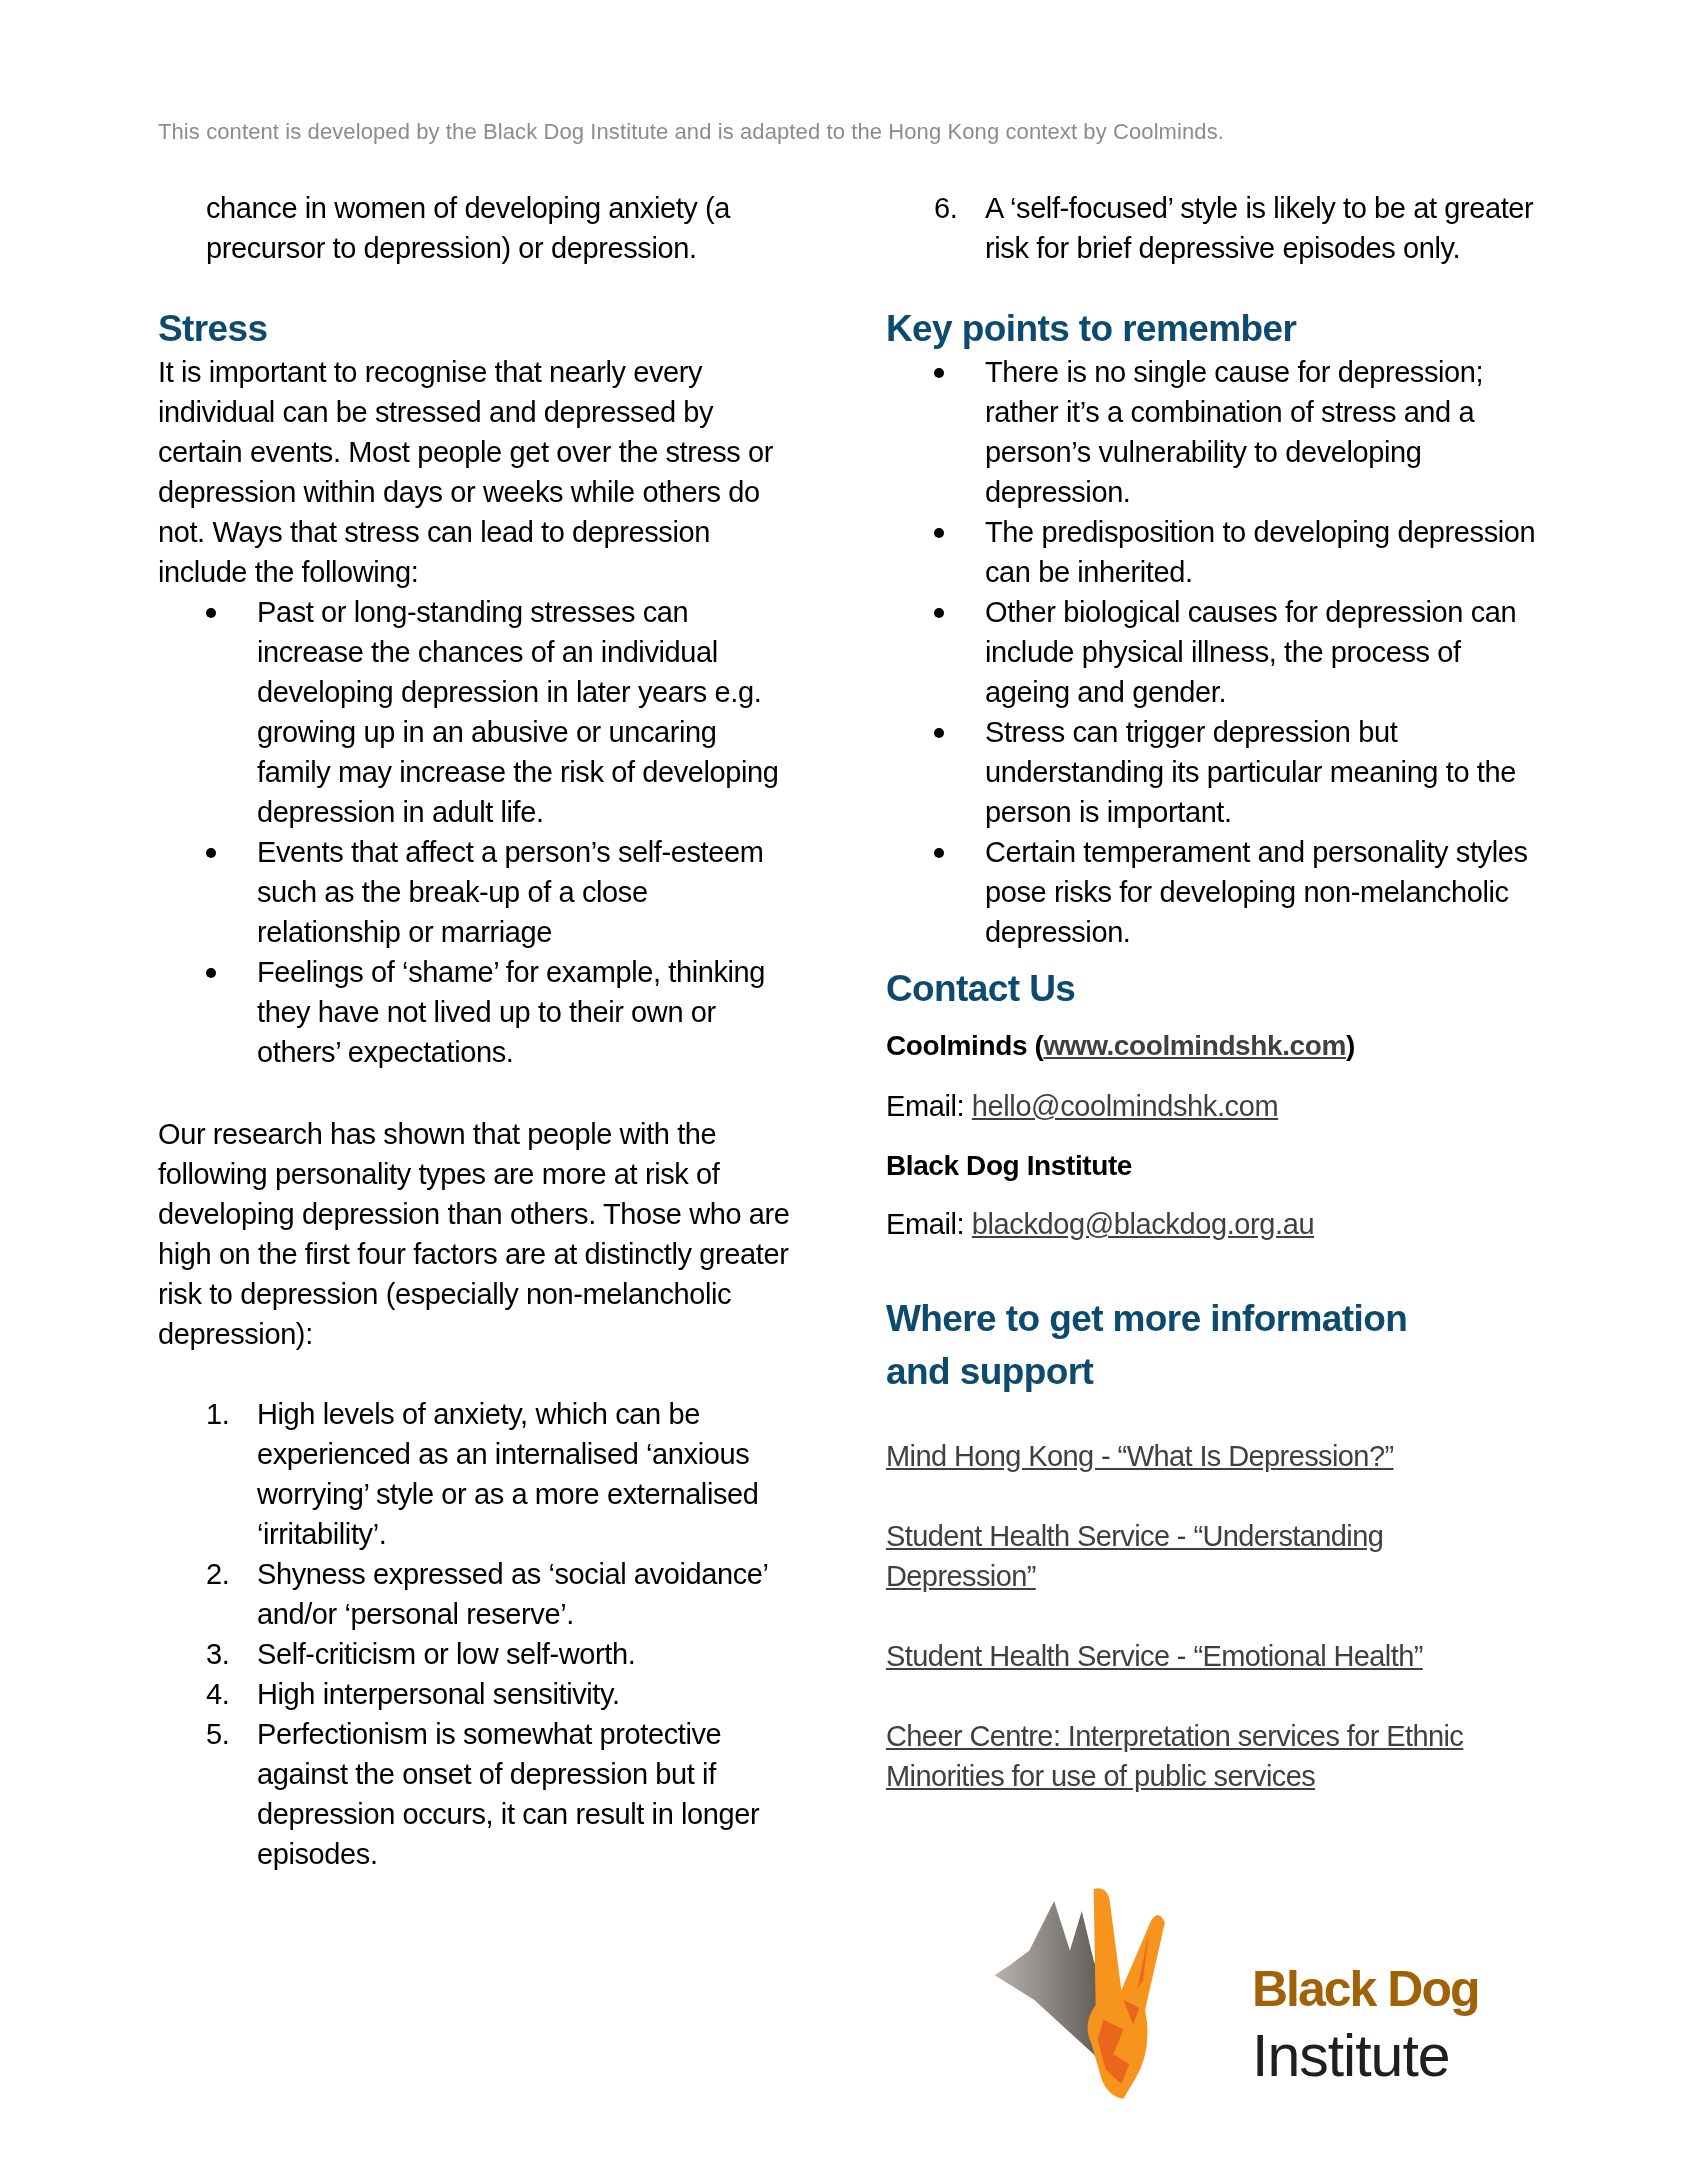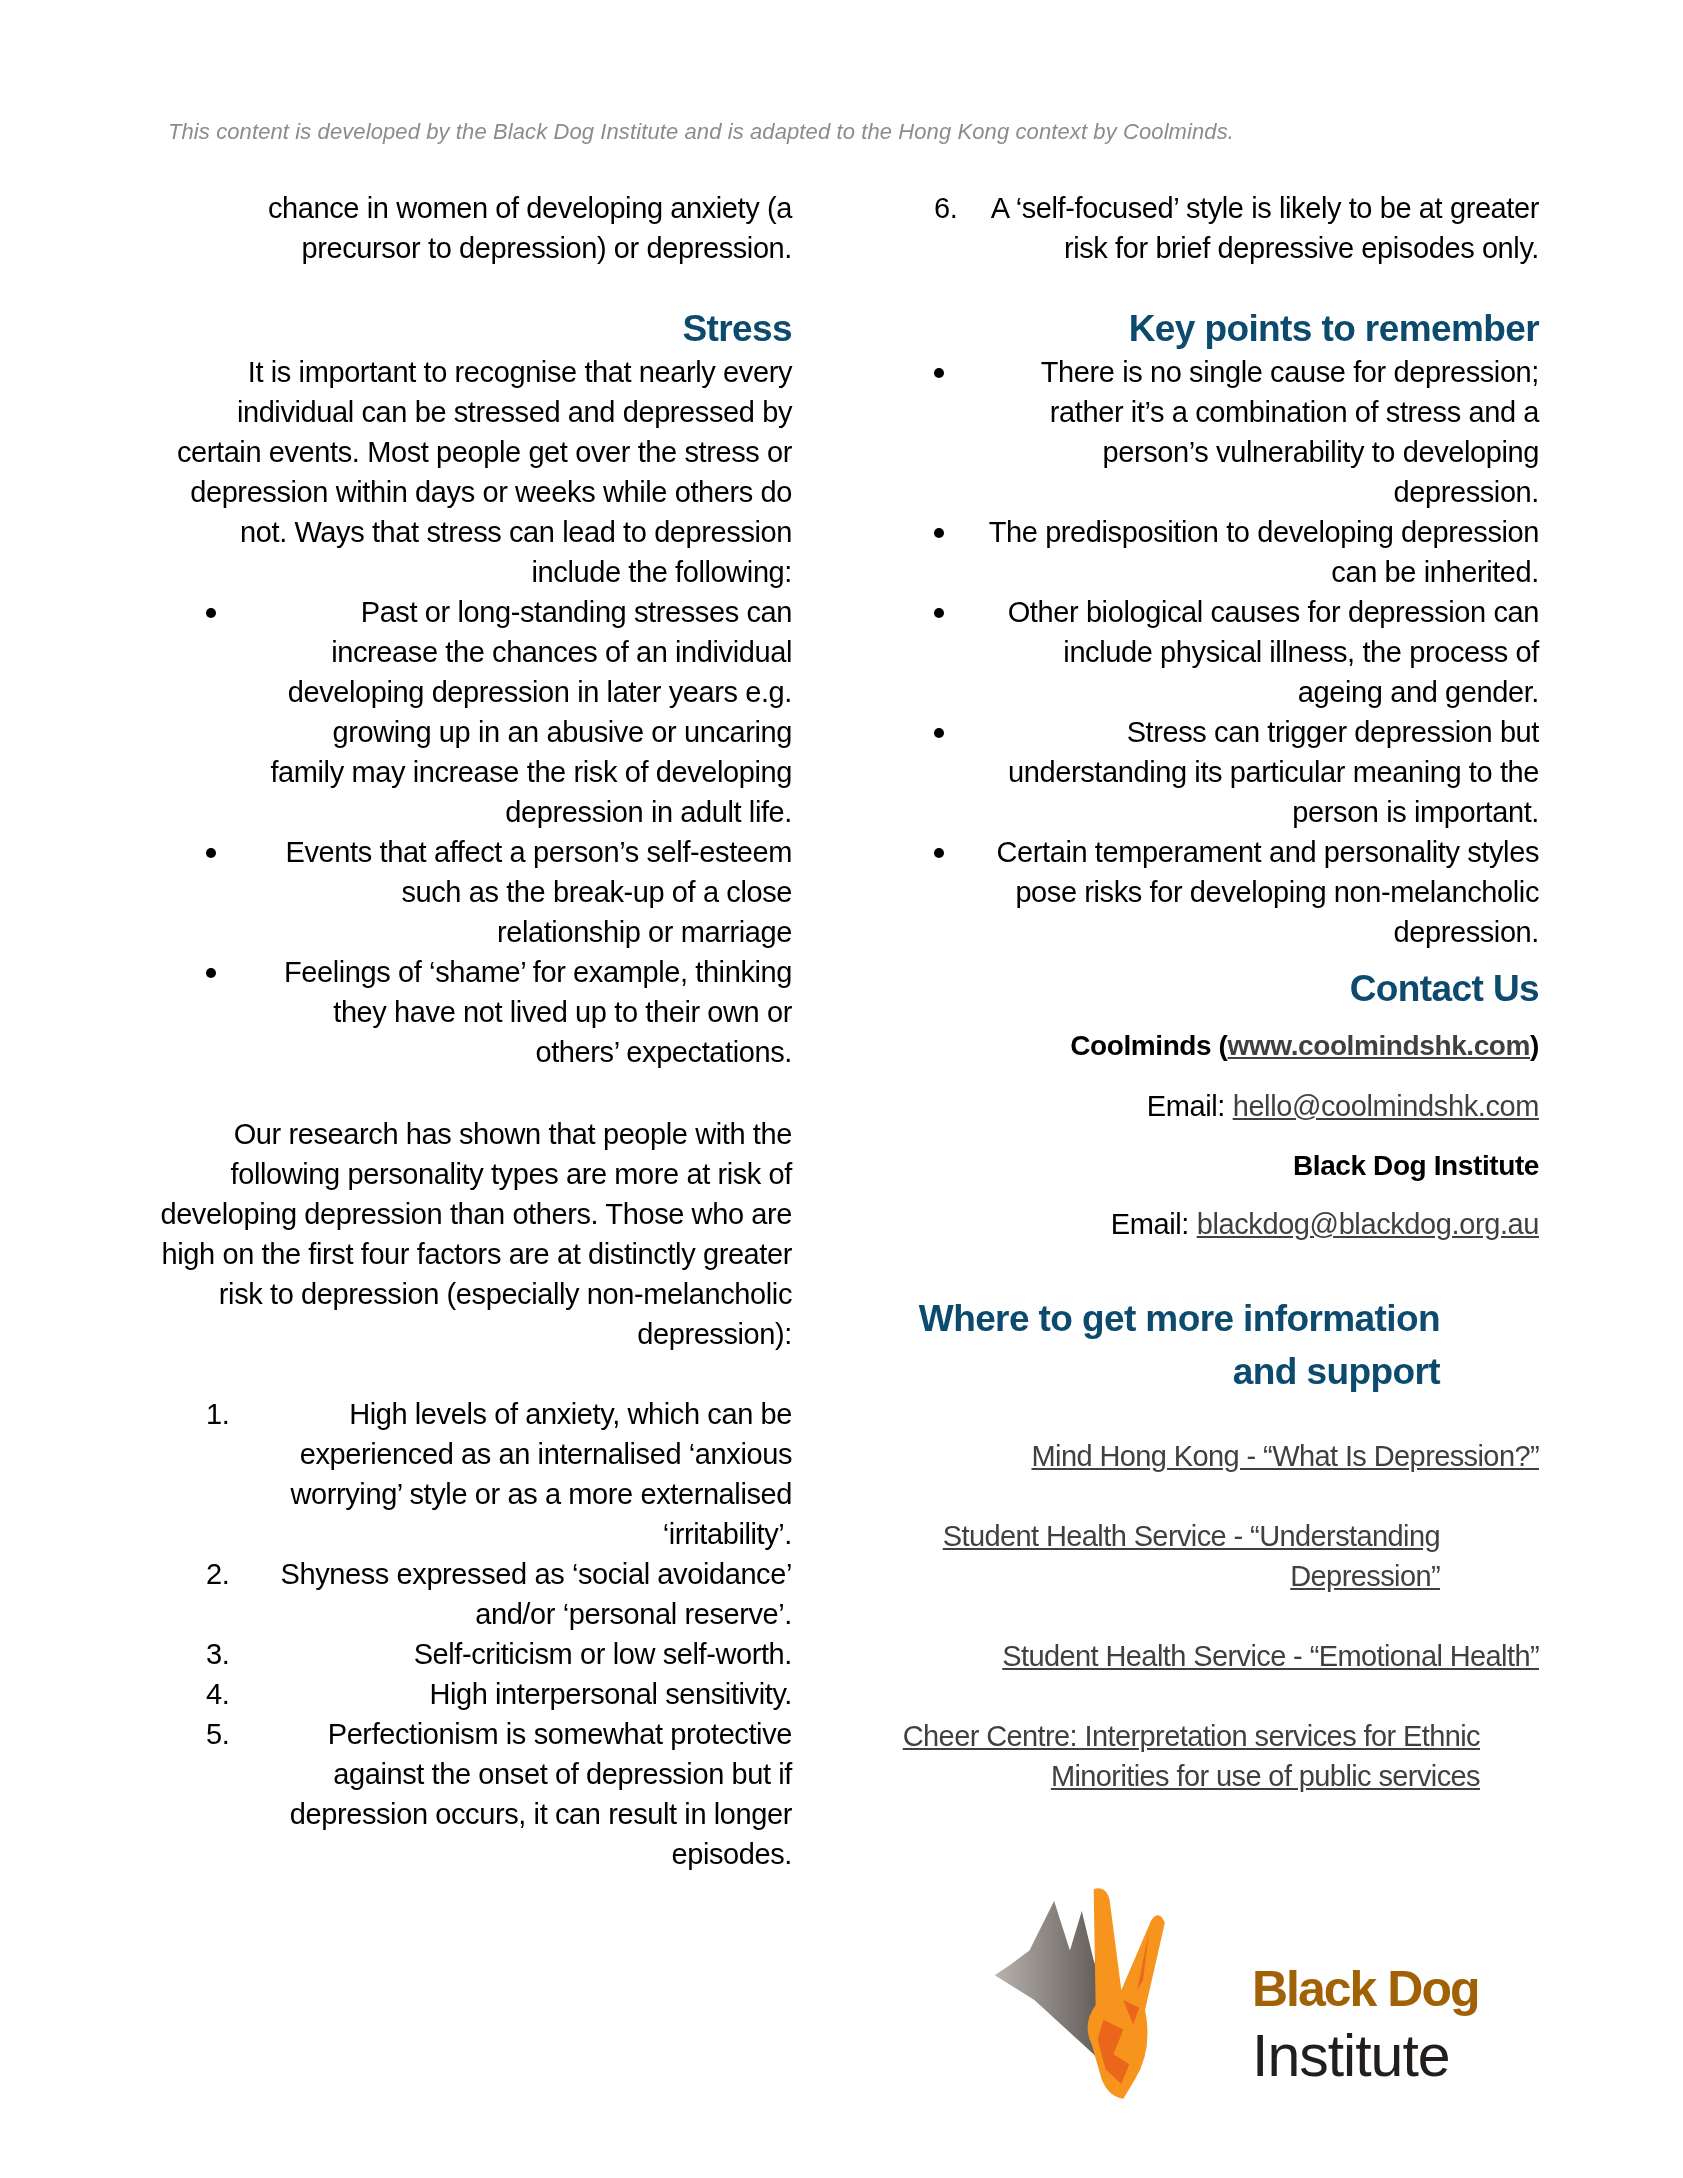--- a/index.html
+++ b/index.html
@@ -2,24 +2,24 @@
 <html><head>
 <meta charset="utf-8">
 <style>
   html, body { margin: 0; padding: 0; background: #ffffff; }
   body {
     width: 1683px; height: 2178px; position: relative; overflow: hidden;
     font-family: "Liberation Sans", "DejaVu Sans", sans-serif;
     color: #000000;
   }
   .header-note {
-    position: absolute; left: 168px; top: 119px; width: 1287px;
-    font-style: italic; font-size: 22px; color: #8c8c8c; letter-spacing: 0.1px;
+    position: absolute; left: 158px; top: 119px; width: 1287px;
+    font-size: 22px; color: #8c8c8c; letter-spacing: 0.1px;
   }
-  .col { position: absolute; top: 188px; width: 634px; text-align: right; }
+  .col { position: absolute; top: 188px; width: 634px; }
   .col-left { left: 158px; }
   .col-right { left: 886px; width: 653px; }
 
   .p { font-size: 29px; line-height: 40px; margin: 0; letter-spacing: -0.4px; }
   .indent { padding-left: 48px; }
 
   h2.sec {
     font-size: 37px; font-weight: bold; margin: 0; line-height: 46px;
     letter-spacing: -0.6px; color: #0c4a6e;
   }

